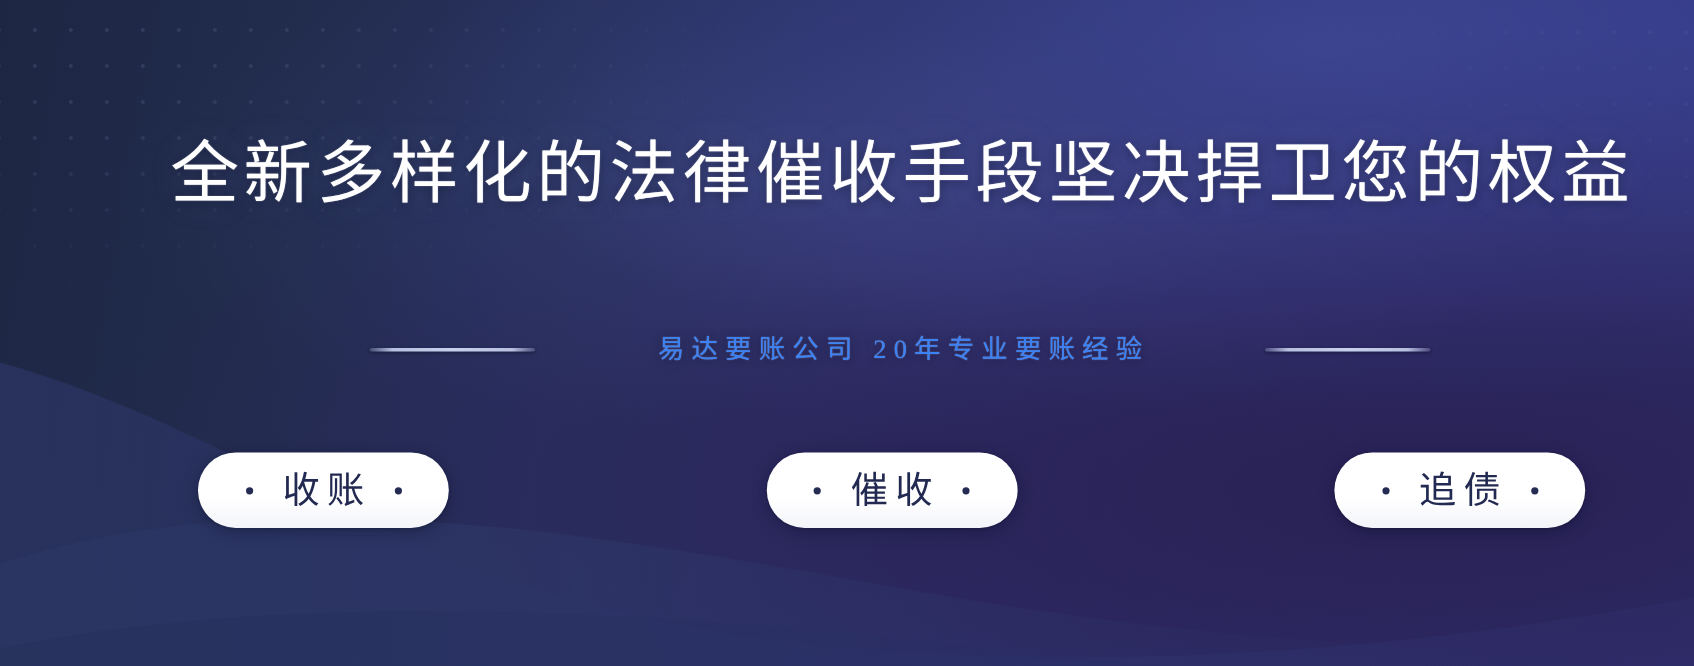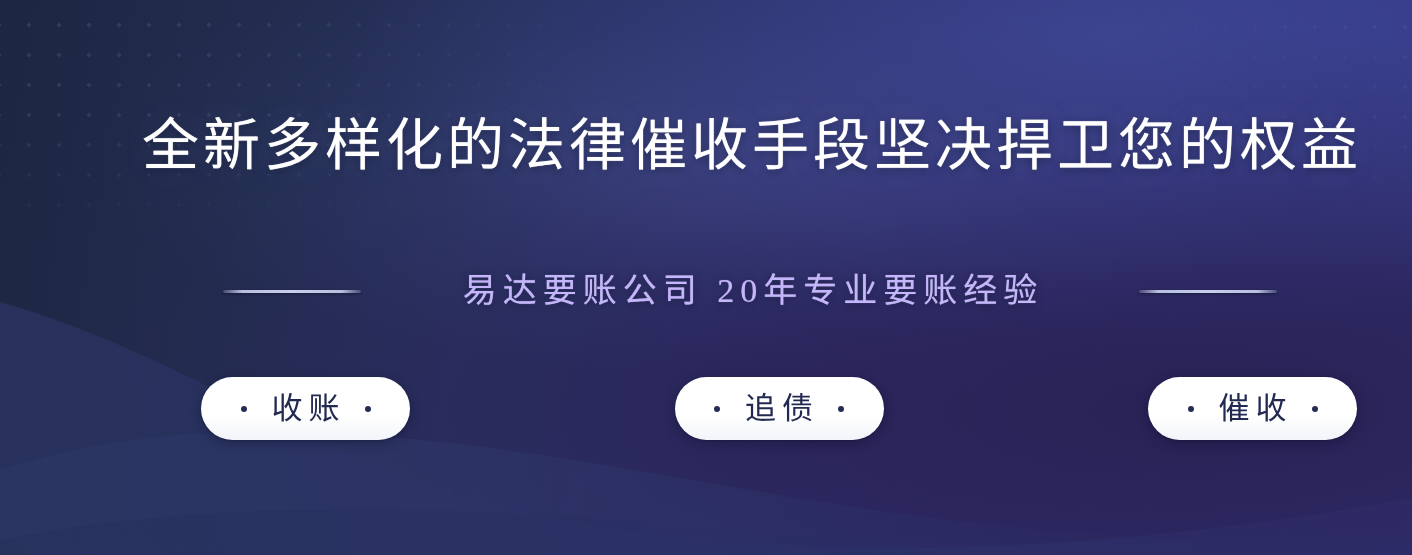--- a/index.html
+++ b/index.html
@@ -181,36 +181,36 @@
       rgba(196,206,236,0.20) 0%,
       rgba(206,216,244,0.86) 14%,
       rgba(212,222,248,0.92) 50%,
       rgba(206,216,244,0.86) 86%,
       rgba(196,206,236,0.20) 100%);
     box-shadow: 0 1px 3px rgba(8,12,34,0.5);
     flex: 0 0 auto;
   }
 
   .subtitle {
-    font-size: 34px;
+    font-size: 22px;
     line-height: 46px;
-    color: #c4b5fd;
+    color: #3b82f6;
     letter-spacing: 6px;
     text-indent: 6px;
     white-space: nowrap;
     flex: 0 0 auto;
     text-shadow:
       0 0 1px rgba(255,255,255,0.45),
       0 1px 7px rgba(10,14,40,0.5);
   }
 
   .pill-row {
     position: absolute;
     top: 377px;
-    left: 157px;
+    left: 121px;
     width: 1156px;
     height: 63px;
     display: flex;
     justify-content: space-between;
     align-items: center;
   }
 
   .pill {
     width: 209px;
     height: 63px;
@@ -295,27 +295,27 @@
     <div class="pill-row">
 
       <div class="pill">
         <span class="pill-dot"></span>
         <span class="pill-label">收账</span>
         <span class="pill-dot"></span>
       </div>
 
       <div class="pill">
         <span class="pill-dot"></span>
+        <span class="pill-label">催收</span>
+        <span class="pill-dot"></span>
+      </div>
+
+      <div class="pill">
+        <span class="pill-dot"></span>
         <span class="pill-label">追债</span>
-        <span class="pill-dot"></span>
-      </div>
-
-      <div class="pill">
-        <span class="pill-dot"></span>
-        <span class="pill-label">催收</span>
         <span class="pill-dot"></span>
       </div>
 
 
     </div>
 
   </div>
 </div>
 
 </body></html>

